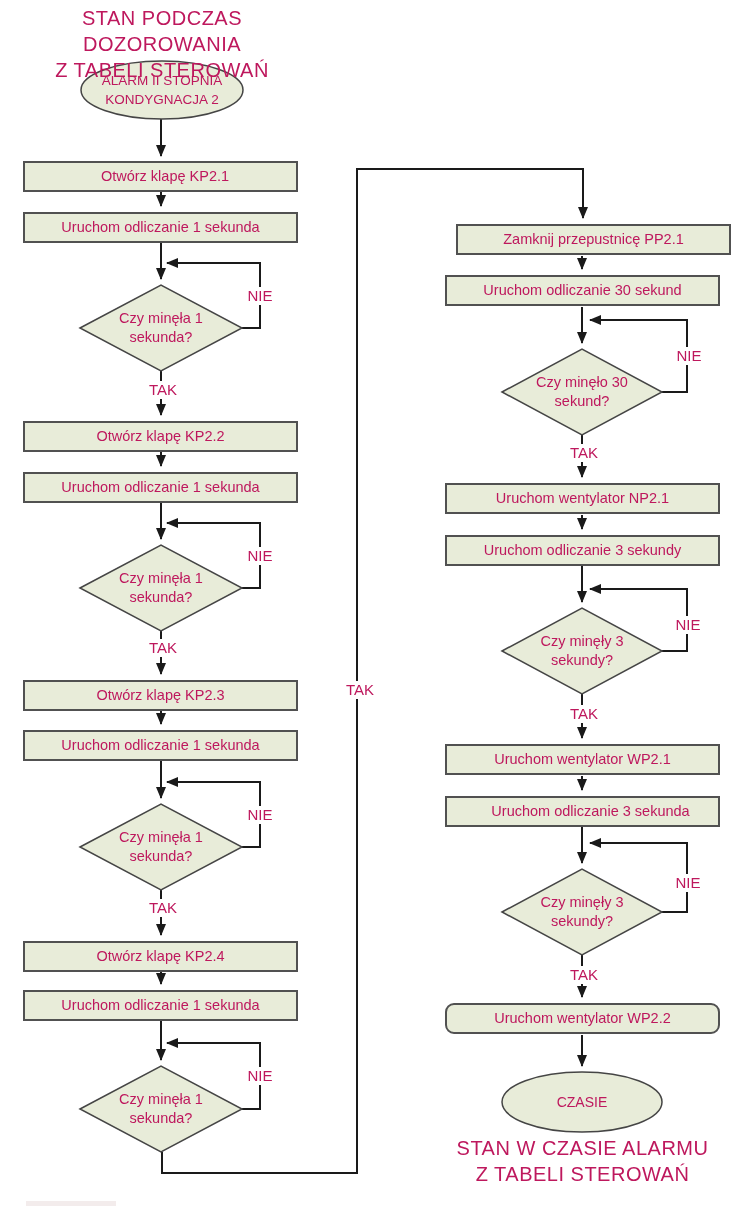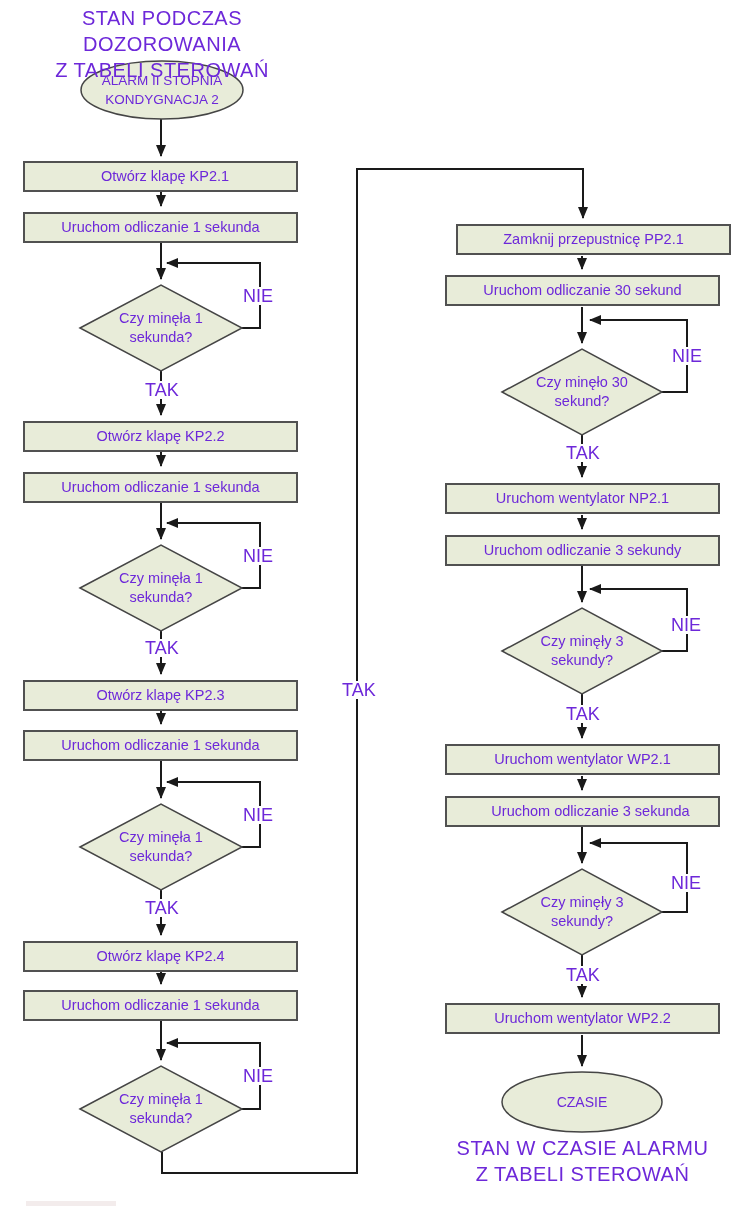--- a/index.html
+++ b/index.html
@@ -1,36 +1,36 @@
 <!DOCTYPE html>
 <html><head>
 <meta charset="utf-8">
 <style>
   html,body{margin:0;padding:0;background:#ffffff;}
   #stage{
     position:relative;width:733px;height:1207px;background:#ffffff;
-    font-family:"Liberation Sans", sans-serif;color:#6d28d9;overflow:hidden;text-decoration:underline;
+    font-family:"Liberation Sans", sans-serif;color:#be185d;overflow:hidden;text-decoration:underline;
   }
   #wires{position:absolute;left:0;top:0;z-index:1;}
   .box{
     position:absolute;z-index:2;box-sizing:border-box;
     background:#e8ecd9;border:2px solid #515151;
     display:flex;align-items:center;justify-content:center;
     font-size:14.5px;line-height:1.1;text-align:center;
   }
   .dlabel{
     position:absolute;z-index:3;text-align:center;white-space:pre-line;
     font-size:14.5px;line-height:19px;
   }
   .elabel{
     position:absolute;z-index:3;text-align:center;white-space:pre-line;
     font-size:13.5px;line-height:19px;
   }
   .edge{
-    position:absolute;z-index:3;font-size:18px;
+    position:absolute;z-index:3;text-align:center;font-size:15px;
     background:#ffffff;padding:0 2px;height:18px;line-height:18px;
   }
   .title{
     position:absolute;z-index:3;text-align:center;
     font-size:20px;line-height:26px;letter-spacing:0.5px;
   }
   .wm{position:absolute;z-index:0;background:#f3ecec;}
 </style>
 </head>
 <body>
@@ -119,21 +119,21 @@
   <div class="box" style="left:23px;top:730px;width:275px;height:31px;">Uruchom odliczanie 1 sekunda</div>
   <div class="box" style="left:23px;top:941px;width:275px;height:31px;">Otwórz klapę KP2.4</div>
   <div class="box" style="left:23px;top:990px;width:275px;height:31px;">Uruchom odliczanie 1 sekunda</div>
 
   <div class="box" style="left:456px;top:224px;width:275px;height:31px;">Zamknij przepustnicę PP2.1</div>
   <div class="box" style="left:445px;top:275px;width:275px;height:31px;">Uruchom odliczanie 30 sekund</div>
   <div class="box" style="left:445px;top:483px;width:275px;height:31px;">Uruchom wentylator NP2.1</div>
   <div class="box" style="left:445px;top:535px;width:275px;height:31px;">Uruchom odliczanie 3 sekundy</div>
   <div class="box" style="left:445px;top:744px;width:275px;height:31px;">Uruchom wentylator WP2.1</div>
   <div class="box" style="left:445px;top:796px;width:275px;height:31px;padding-left:16px;">Uruchom odliczanie 3 sekunda</div>
-  <div class="box" style="left:445px;top:1003px;width:275px;height:31px;">Uruchom wentylator WP2.2</div>
+  <div class="box" style="left:445px;top:1003px;width:275px;height:31px;border-radius:9px;">Uruchom wentylator WP2.2</div>
 
   <div class="dlabel" style="left:76px;top:309px;width:170px;">Czy minęła 1
 sekunda?</div>
   <div class="dlabel" style="left:76px;top:569px;width:170px;">Czy minęła 1
 sekunda?</div>
   <div class="dlabel" style="left:76px;top:828px;width:170px;">Czy minęła 1
 sekunda?</div>
   <div class="dlabel" style="left:76px;top:1090px;width:170px;">Czy minęła 1
 sekunda?</div>
   <div class="dlabel" style="left:497px;top:373px;width:170px;">Czy minęło 30

